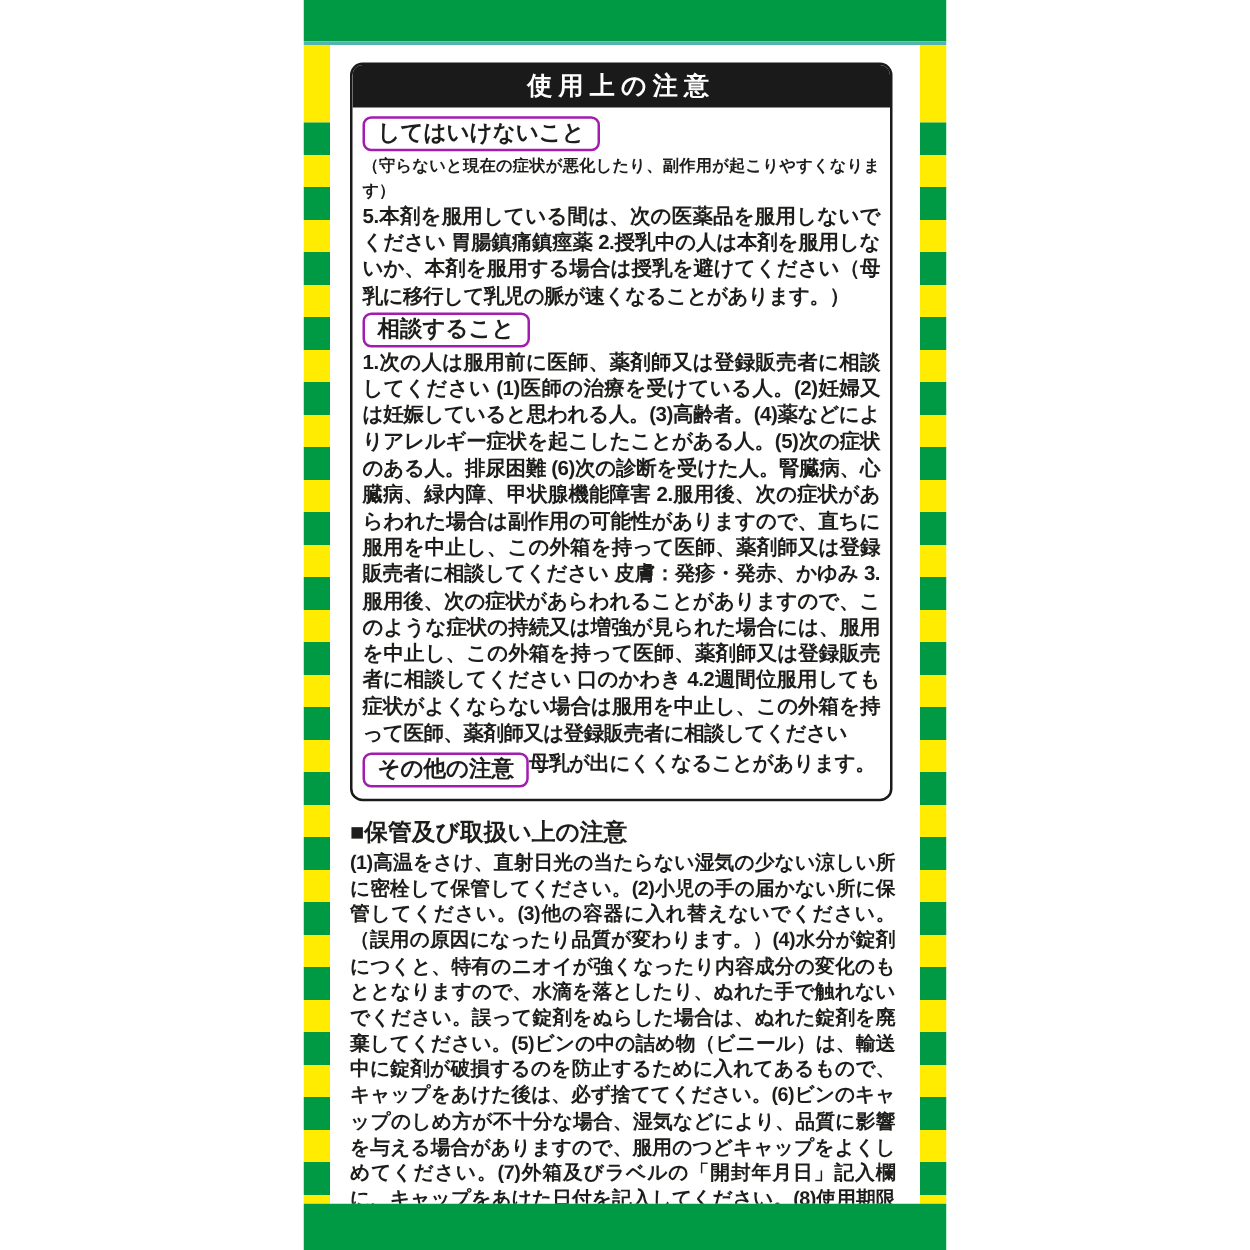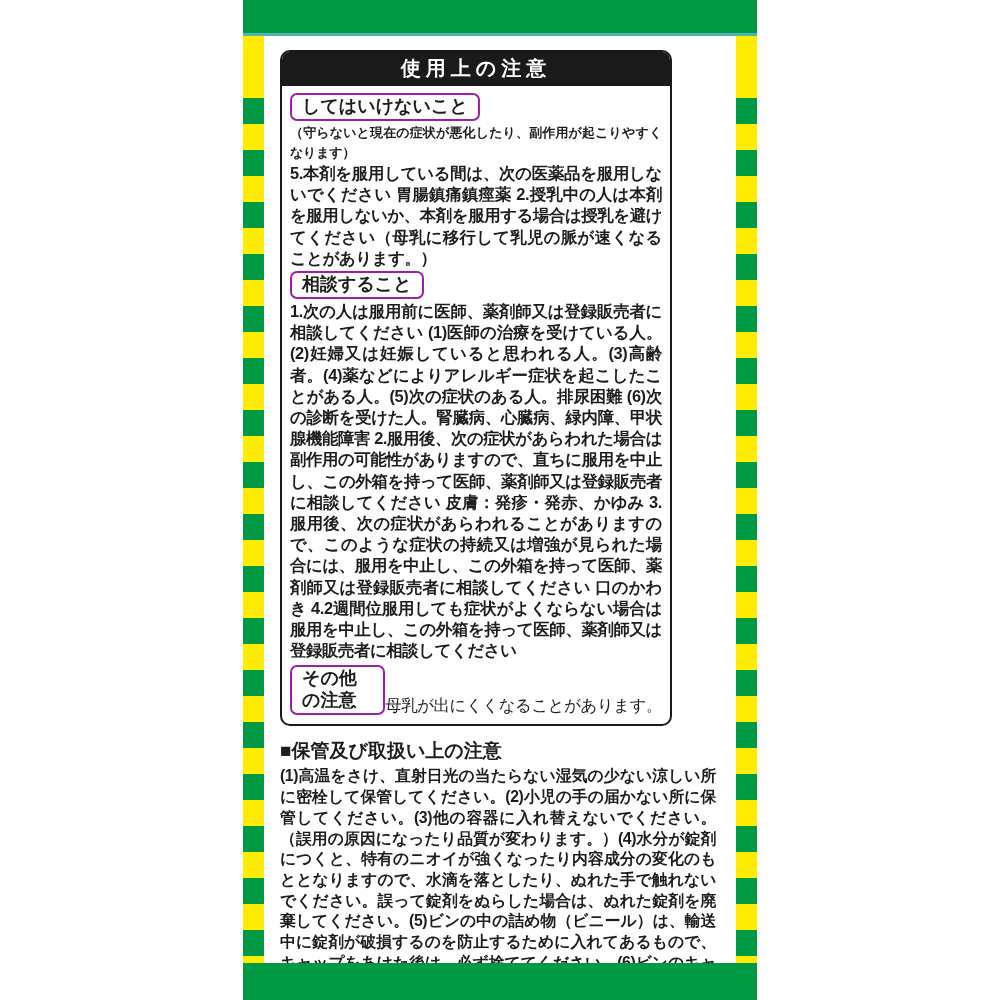--- a/index.html
+++ b/index.html
@@ -28,21 +28,21 @@
   .stripe .first{height:62px;background:#ffec00;}
   .stripe .rest{
     position:absolute;top:62px;bottom:0;left:0;right:0;
     background:repeating-linear-gradient(180deg,#009a44 0 26px,#ffec00 26px 52px);
   }
   .content{
     position:absolute;left:21px;right:21px;top:36px;bottom:37px;
     background:#ffffff;overflow:hidden;color:#1d1d1b;
   }
   .notice-box{
-    margin:14px 0 0 16px;width:392px;
+    margin:14px 0 0 16px;width:434px;
     border:2.5px solid #1a1a1a;border-radius:10px;overflow:hidden;
     background:#fff;box-sizing:border-box;
   }
   .notice-header{
     background:#1a1a1a;color:#ffffff;text-align:center;
     font-size:20px;font-weight:bold;letter-spacing:5px;
     padding:3px 0 4px 0;
   }
   .notice-body{
     padding:5px 8px 7px 8px;
@@ -54,24 +54,24 @@
   }
   .sec-note{
     font-size:13px;font-weight:bold;line-height:20px;
     text-align:justify;letter-spacing:-0.2px;
   }
   .sec-body{
     font-size:16.4px;font-weight:bold;line-height:21.2px;
     text-align:justify;text-justify:inter-character;letter-spacing:-0.4px;
   }
   .other-row{
-    display:flex;align-items:flex-end;gap:0;margin-top:2px;
+    display:flex;align-items:flex-start;gap:0;margin-top:2px;
   }
   .other-row .inline-text{
-    font-size:16.4px;font-weight:normal;letter-spacing:-0.4px;white-space:nowrap;
+    font-size:16.4px;font-weight:bold;letter-spacing:-0.4px;white-space:nowrap;
   }
   .storage{
     margin:12px 0 0 16px;width:436px;
   }
   .storage-heading{
     font-size:19px;font-weight:bold;letter-spacing:0px;margin-bottom:2px;
   }
   .storage-body{
     font-size:15.8px;font-weight:bold;line-height:20.7px;
     text-align:justify;text-justify:inter-character;letter-spacing:-0.4px;

